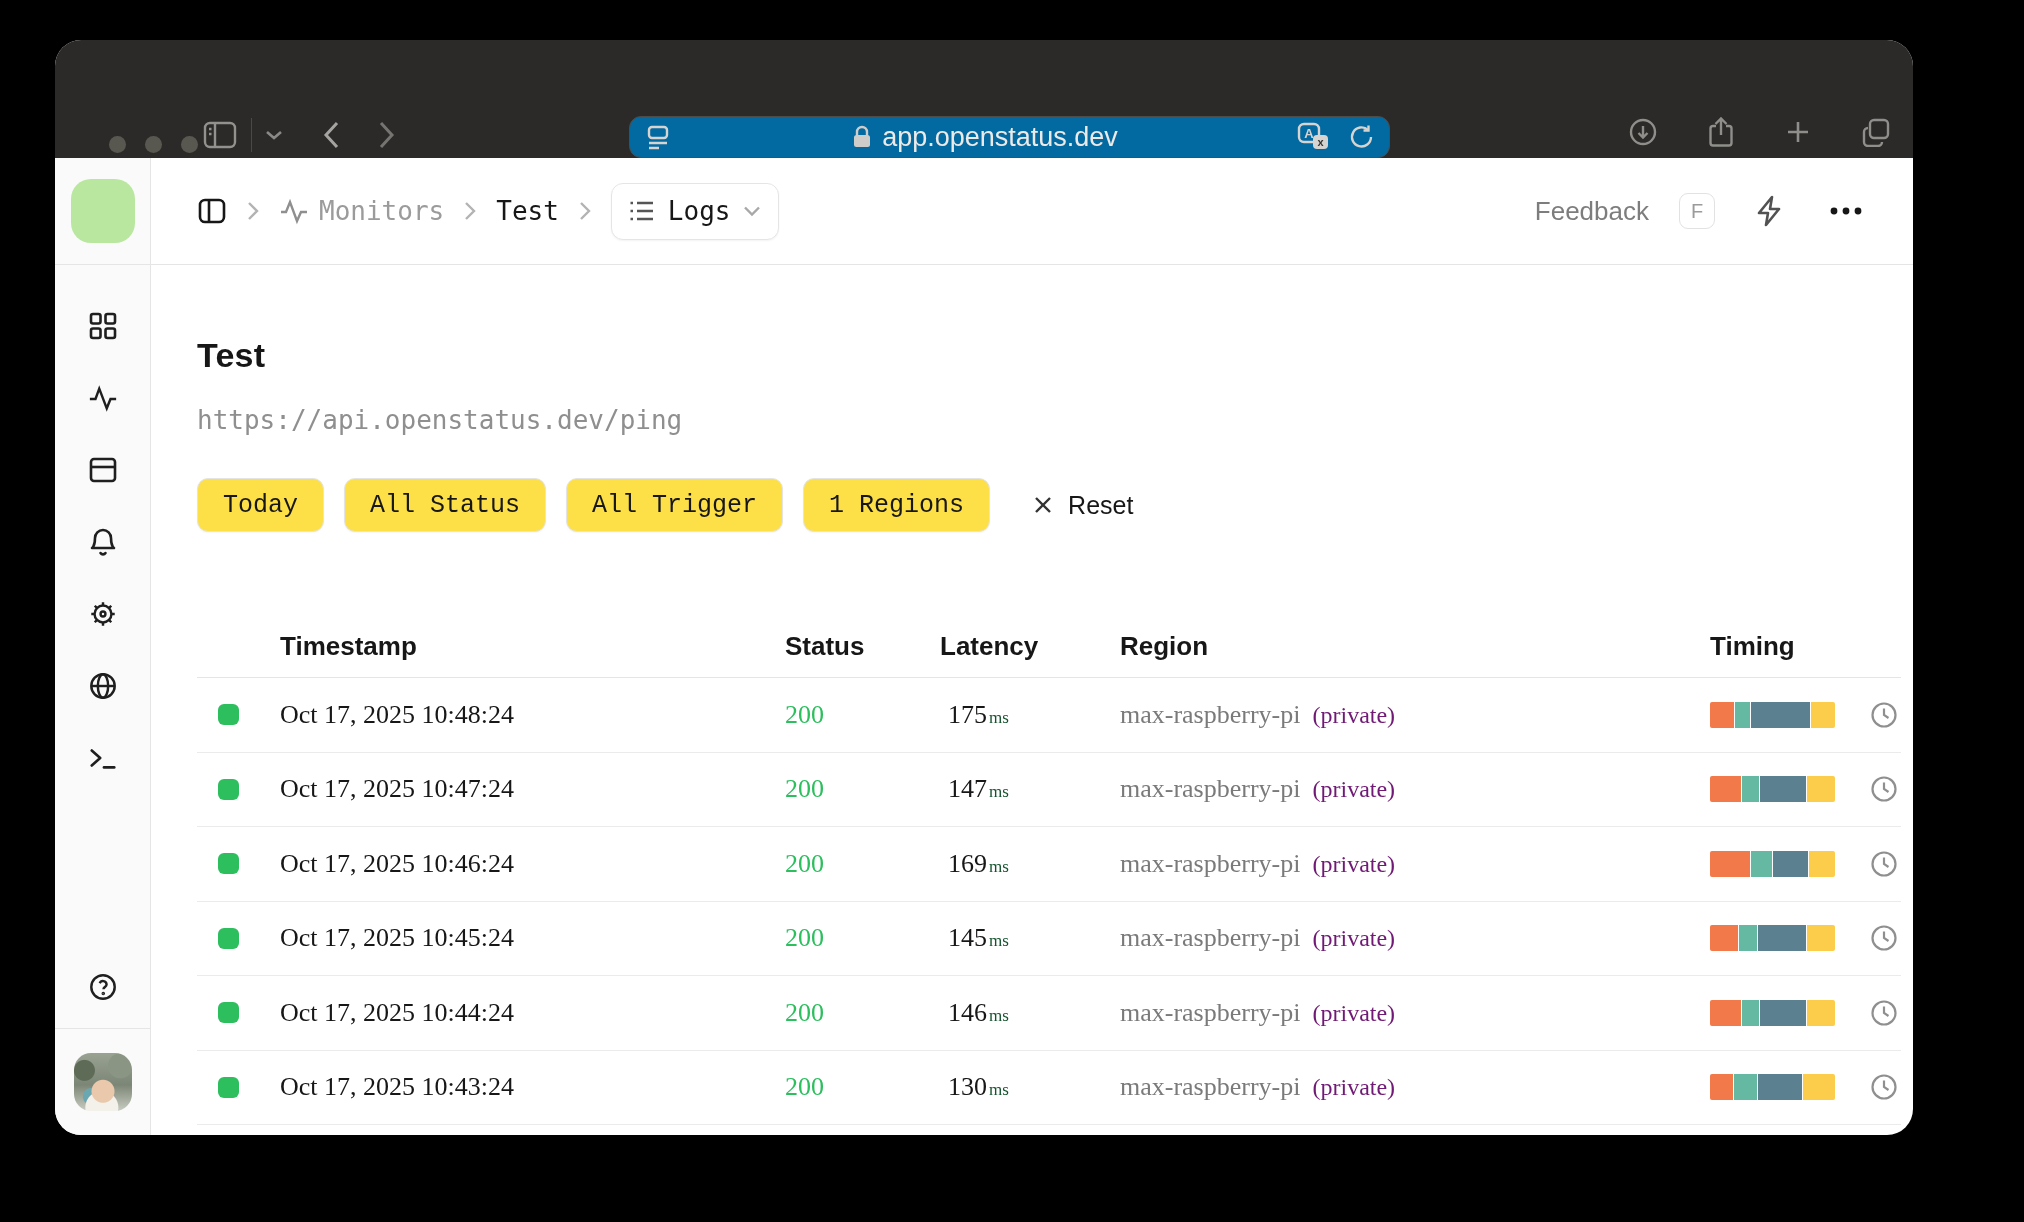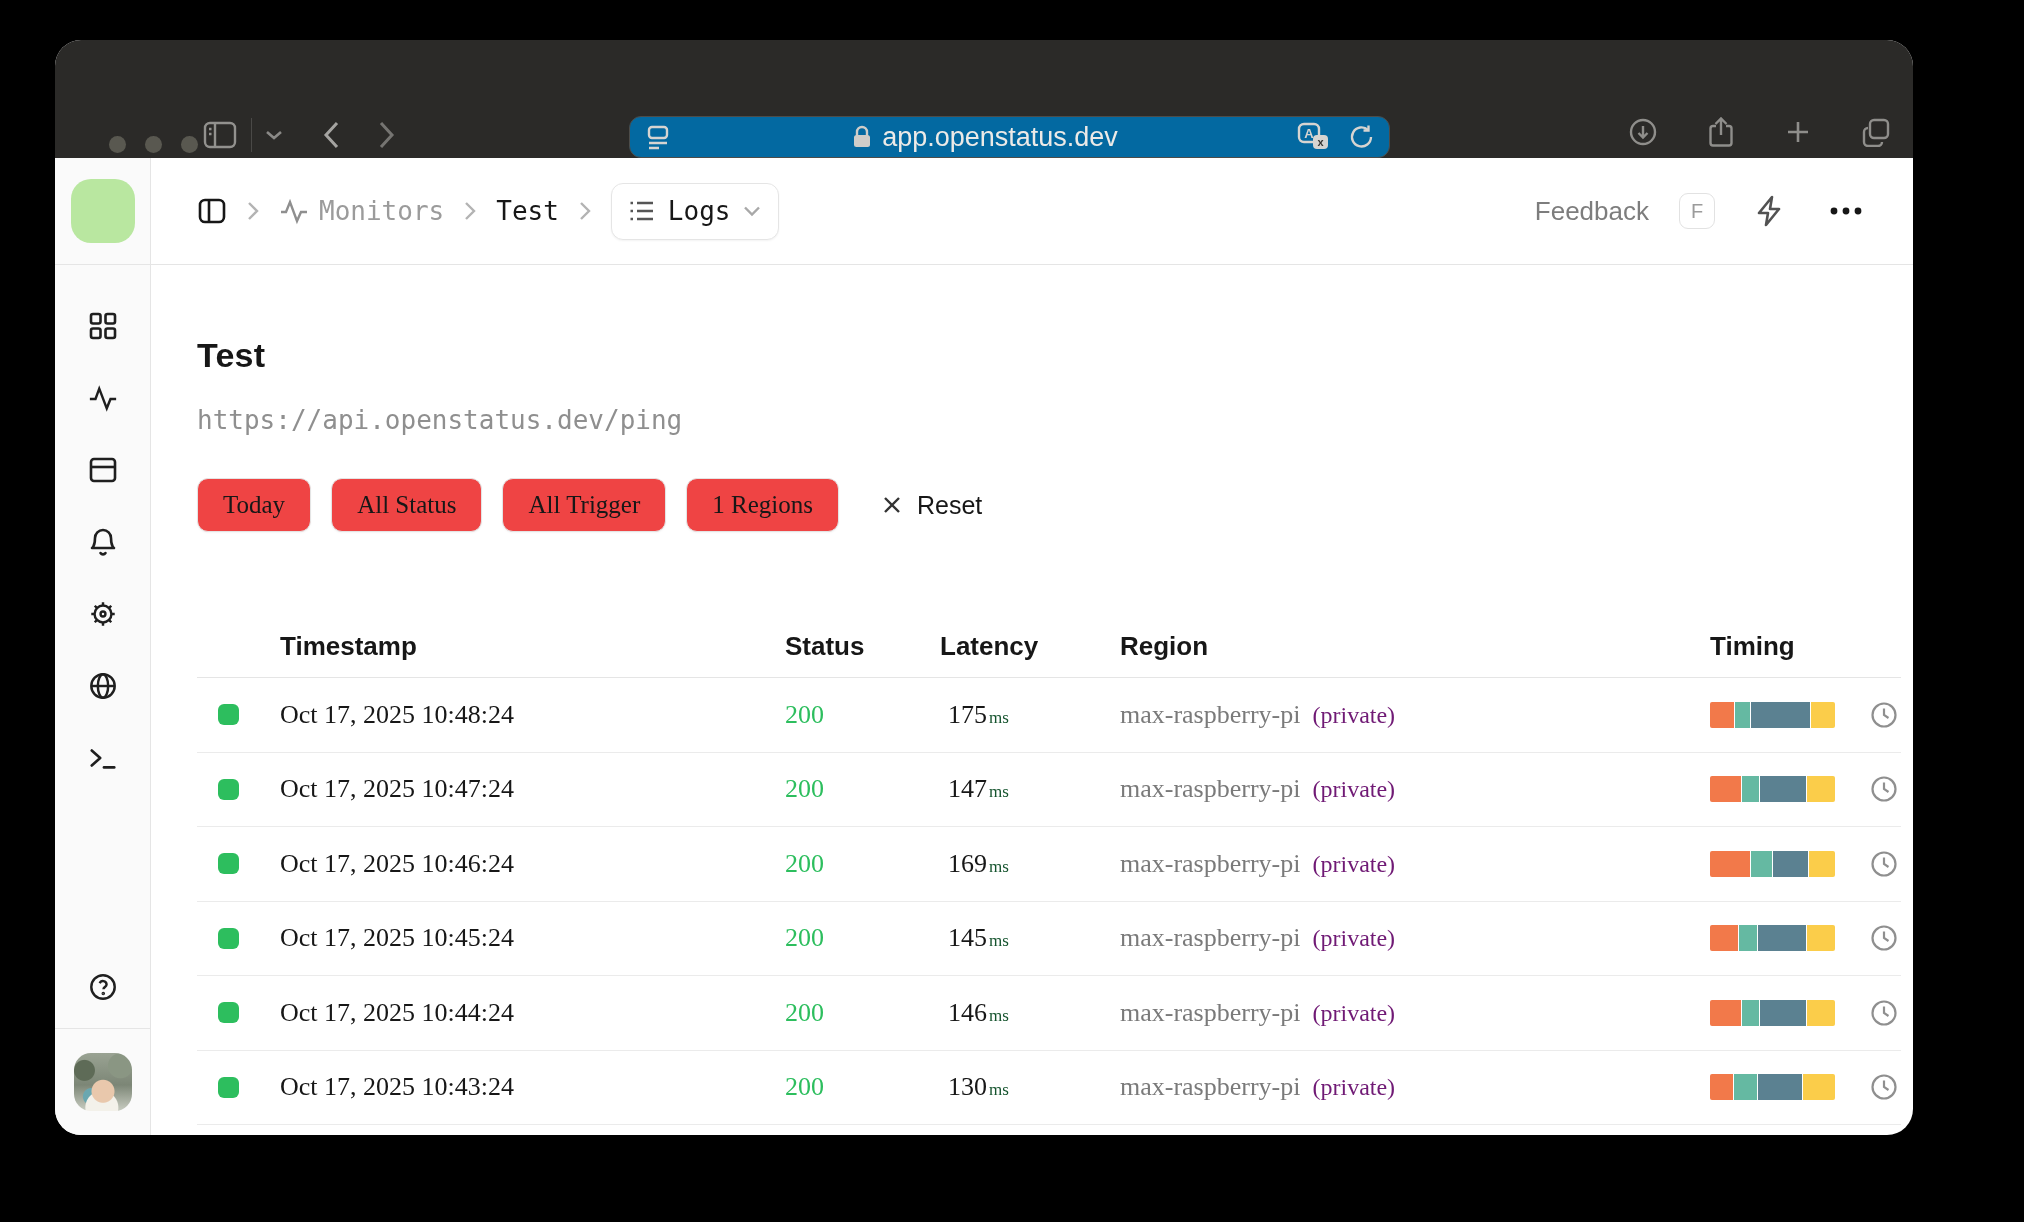--- a/index.html
+++ b/index.html
@@ -77,22 +77,22 @@
       radial-gradient(circle at 30% 75%, #6aa7b0 0 8px, transparent 9px),
       linear-gradient(180deg,#9aa393 0%, #7c8676 55%, #c9cdc2 100%);
   }
 
   .main{ flex:1; padding:71px 12px 0 46px; min-width:0; }
   .page-title{ font-size:34px; font-weight:700; color:var(--ink); letter-spacing:.2px; }
   .endpoint{ margin-top:30px; font-family:var(--mono); font-size:26px; color:#8f8f8f; }
 
   .filters{ margin-top:43px; display:flex; align-items:center; gap:20px; }
   .filter-btn{
-    height:54px; padding:0 25px; background:#ef4444; border:1px solid #e4e4e4; border-radius:11px;
-    font-family:Liberation Serif, serif; font-size:25px; font-weight:500; color:var(--ink);
+    height:54px; padding:0 25px; background:#fde047; border:1px solid #e4e4e4; border-radius:11px;
+    font-family:Liberation Mono, monospace; font-size:25px; font-weight:500; color:var(--ink);
     display:flex; align-items:center; box-shadow:0 1px 2px rgba(0,0,0,.04);
   }
   .reset-btn{ display:flex; align-items:center; gap:14px; margin-left:22px; font-size:25px; font-weight:500; color:var(--ink); background:none; border:none; }
   .reset-btn .x-ic{ color:#333; display:flex; }
 
   
   .logtable{ margin-top:84px; }
   .t-grid{ display:grid; grid-template-columns:83px 505px 155px 180px 590px 160px 1fr; align-items:center; }
   .t-head{ height:62px; border-bottom:1px solid var(--border); }
   .t-head .th{ font-size:26px; font-weight:600; color:var(--ink); }

